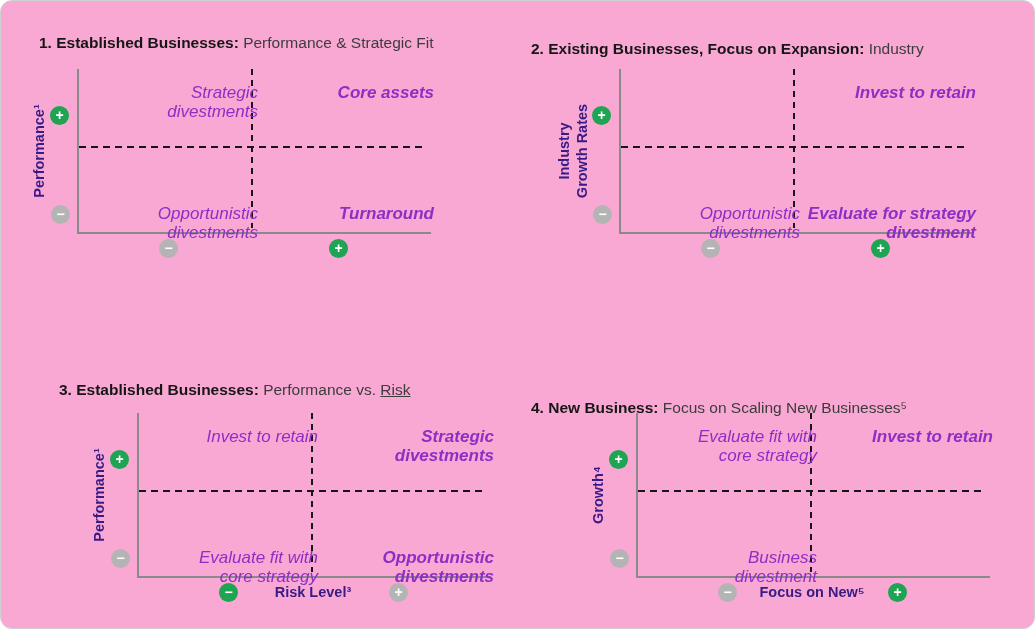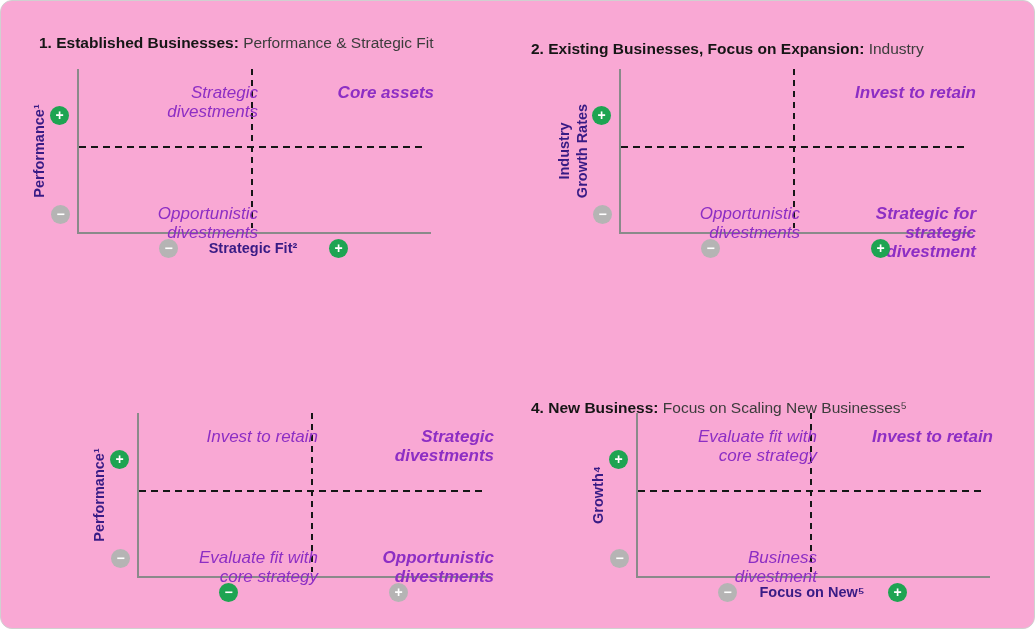--- a/index.html
+++ b/index.html
@@ -81,66 +81,68 @@
     <div class="plot">
       <div class="axis-y"></div>
       <div class="axis-x"></div>
       <div class="vdash"></div>
       <div class="hdash"></div>
       <div class="quad q-left q-top">Strategic
 divestments</div>
       <div class="quad q-right q-top">Core assets</div>
       <div class="quad q-left q-bottom">Opportunistic
 divestments</div>
+      <div class="quad q-right q-bottom">Turnaround</div>
       <div class="ylabel one">Performance¹</div>
       <div class="badge green y-top">+</div>
       <div class="badge gray y-bottom">−</div>
-      <div class="xlabel">Strategic Fit²</div>
       <div class="badge gray x-left">−</div>
       <div class="badge green x-right">+</div>
     </div>
   </div>
 
   <div class="chart" id="c2">
     <div class="title"><b>2. Existing Businesses, Focus on Expansion:</b><span> Industry</span><br></div>
     <div class="plot">
       <div class="axis-y"></div>
       <div class="axis-x"></div>
       <div class="vdash"></div>
       <div class="hdash"></div>
       <div class="quad q-right q-top">Invest to retain</div>
       <div class="quad q-left q-bottom">Opportunistic
 divestments</div>
-      <div class="quad q-right q-bottom">Strategic for strategic
+      <div class="quad q-right q-bottom">Evaluate for strategy
 divestment</div>
       <div class="ylabel">Industry
 Growth Rates</div>
       <div class="badge green y-top">+</div>
       <div class="badge gray y-bottom">−</div>
       <div class="badge gray x-left">−</div>
       <div class="badge green x-right">+</div>
     </div>
   </div>
 
   <div class="chart" id="c3">
+    <div class="title"><b>3. Established Businesses:</b><span> Performance vs. </span><span class="u">Risk</span></div>
     <div class="plot">
       <div class="axis-y"></div>
       <div class="axis-x"></div>
       <div class="vdash"></div>
       <div class="hdash"></div>
       <div class="quad q-left q-top">Invest to retain</div>
       <div class="quad q-right q-top">Strategic
 divestments</div>
       <div class="quad q-left q-bottom">Evaluate fit with
 core strategy</div>
       <div class="quad q-right q-bottom">Opportunistic
 divestments</div>
       <div class="ylabel one">Performance¹</div>
       <div class="badge green y-top">+</div>
       <div class="badge gray y-bottom">−</div>
+      <div class="xlabel">Risk Level³</div>
       <div class="badge green x-left">−</div>
       <div class="badge gray x-right">+</div>
     </div>
   </div>
 
   <div class="chart" id="c4">
     <div class="title"><b>4. New Business:</b><span> Focus on Scaling New Businesses⁵</span></div>
     <div class="plot">
       <div class="axis-y"></div>
       <div class="axis-x"></div>

